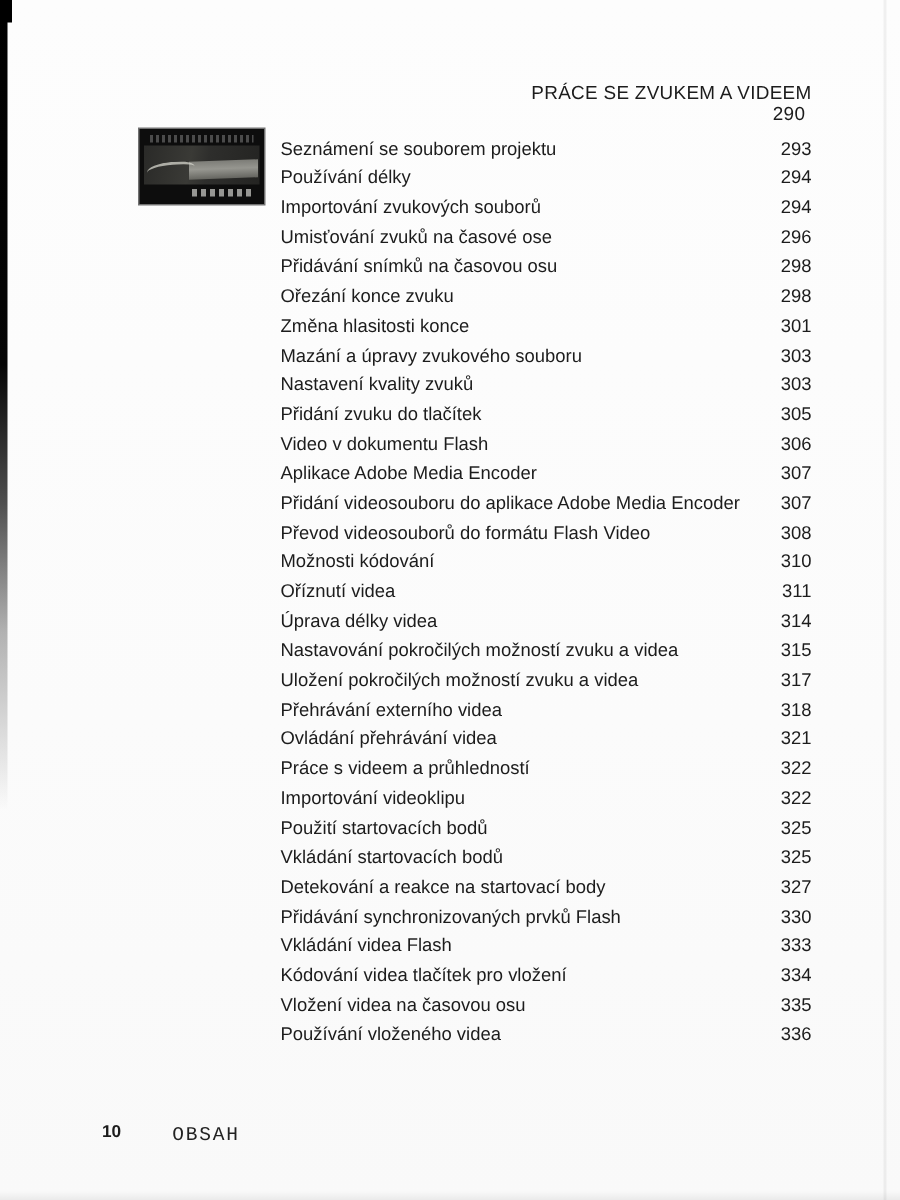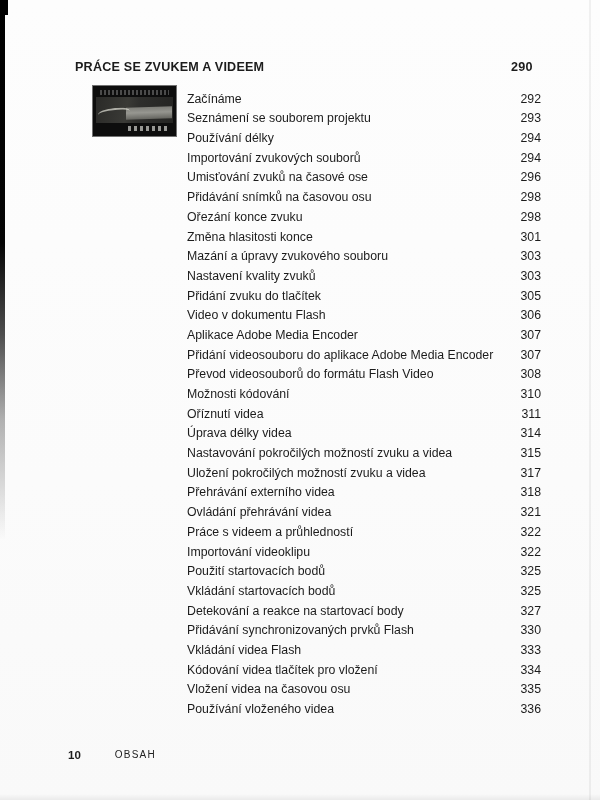--- a/index.html
+++ b/index.html
@@ -76,33 +76,34 @@
       rgba(225,225,220,0.65) 0 3px, rgba(0,0,0,0) 3px 6px);
   }
 
   
   .toc {
     position: absolute; left: 75px; top: 55px; width: 466px;
   }
   .toc-header {
     display: flex; align-items: flex-end;
     height: 19px;
-    font-size: 12.6px; font-weight: bold; letter-spacing: 0.2px;
+    font-size: 12.6px; font-weight: normal; letter-spacing: 0.2px;
     white-space: nowrap;
+    flex-direction: column;
   }
   .toc-header .leader {
     flex: 1;
     margin: 0 3px 0 6px;
     background-image: radial-gradient(circle at 1.3px 1.3px, #1e1e1e 1.25px, rgba(0,0,0,0) 1.8px);
     background-size: 7.6px 3px;
     background-repeat: repeat-x;
     background-position: 1px calc(100% - 3px);
   }
   .toc-header .pagenum {
-    width: 30px; text-align: left;
+    width: 30px; text-align: center;
   }
 
   .toc-entries {
     margin-top: 13px;
     padding-left: 112px;
   }
   .entry-row {
     display: flex; align-items: flex-end;
     height: 19.7px;
     font-size: 12.3px;
@@ -120,21 +121,21 @@
   .entry-row .pagenum {
     width: 28px; text-align: right; padding-bottom: 1px;
   }
 
   
   .footer {
     position: absolute; left: 68px; top: 749px;
     display: flex; align-items: flex-start; gap: 34px;
   }
   .footer .folio { font-size: 11.5px; font-weight: bold; }
-  .footer .section { font-size: 10px; letter-spacing: 1.2px; color: #222; }
+  .footer .section { font-size: 13px; letter-spacing: 1.2px; color: #222; font-family: Liberation Mono, monospace; }
 </style>
 </head>
 <body>
 
 <div class="page">
 
   <div class="scan-left-bar"></div>
   <div class="scan-corner"></div>
   <div class="scan-right-line"></div>
   <div class="scan-bottom-shade"></div>
@@ -149,25 +150,20 @@
 
   <div class="toc">
     <div class="toc-header">
       <span class="label">PRÁCE SE ZVUKEM A VIDEEM</span>
       <span class="leader"></span>
       <span class="pagenum">290</span>
     </div>
 
     <div class="toc-entries">
 
-        <div class="entry-row">
-          <span class="label">Začínáme</span>
-          <span class="leader"></span>
-          <span class="pagenum">292</span>
-        </div>
 
         <div class="entry-row">
           <span class="label">Seznámení se souborem projektu</span>
           <span class="leader"></span>
           <span class="pagenum">293</span>
         </div>
 
         <div class="entry-row">
           <span class="label">Používání délky</span>
           <span class="leader"></span>

